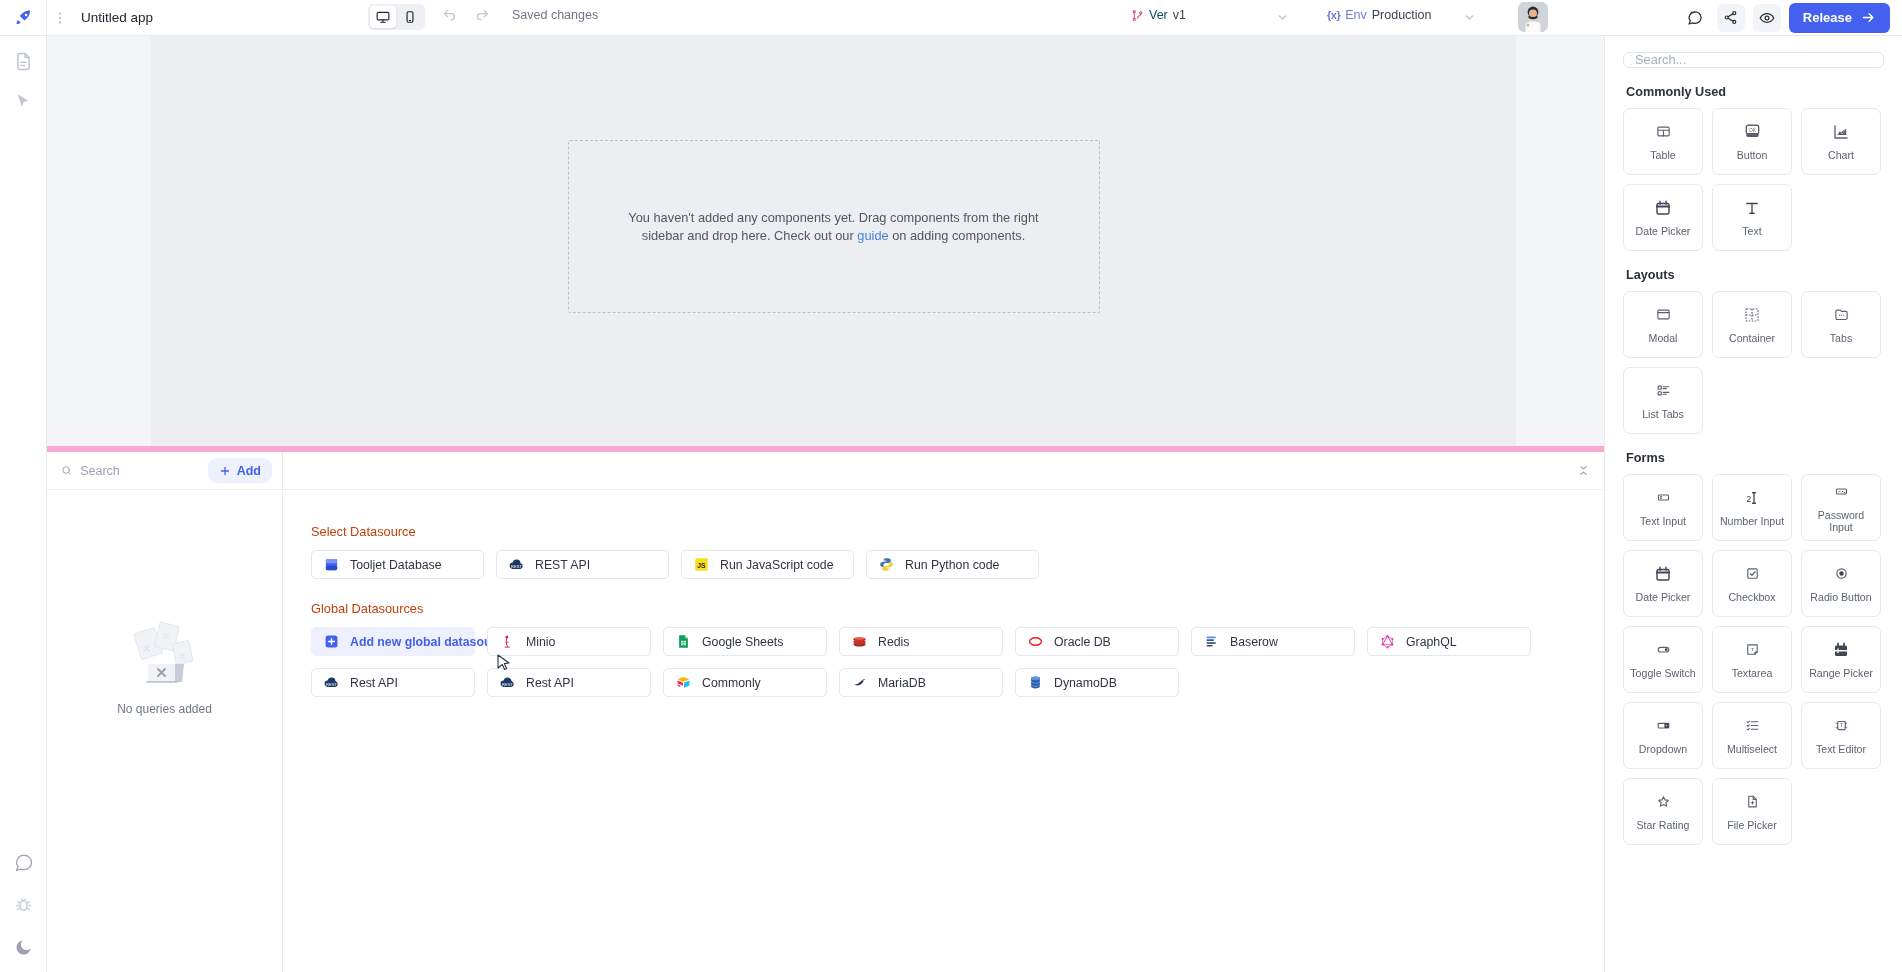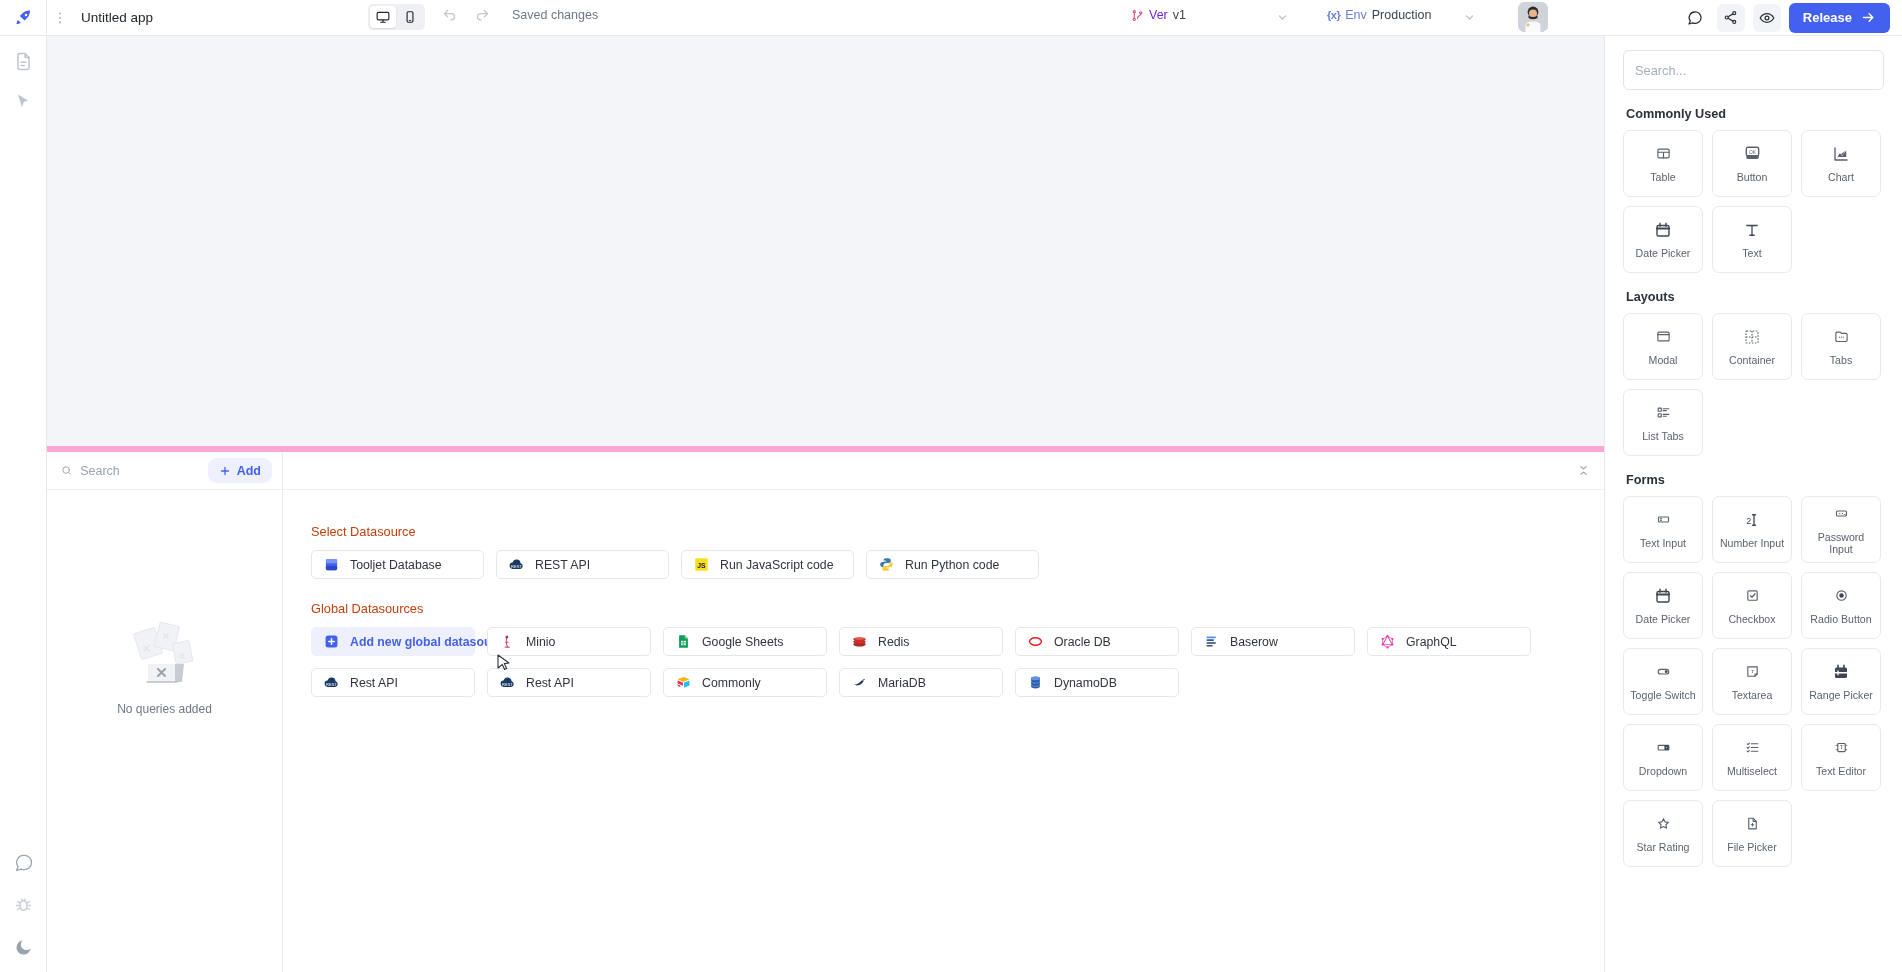--- a/index.html
+++ b/index.html
@@ -23,21 +23,21 @@
   .tb-devices {
     position: absolute; left: 368px; top: 4px;
     display: flex; background: #eef0f4; border-radius: 5px; padding: 2px; gap: 1px;
   }
   .dev-btn { width: 26px; height: 22px; border-radius: 4px; display:flex; align-items:center; justify-content:center; }
   .dev-btn.active { background: #fff; box-shadow: 0 1px 2px rgba(0,0,0,.10); }
   .tb-undo { position: absolute; left: 442px; top: 8px; display:flex; gap: 18px; color:#c2c8d2; }
   .tb-saved { position: absolute; left: 512px; top: 8px; font-size: 12.5px; color: #6f7787; }
 
   .tb-ver { position: absolute; left: 1131px; top: 8px; display: flex; align-items: center; gap: 5px; }
-  .tb-ver-label { font-size: 12.5px; color:#6d28d9; }
+  .tb-ver-label { font-size: 12.5px; color:#0c4a6e; }
   .tb-ver-val { font-size: 12.5px; color: #3d4450; }
   .tb-caret { position:absolute; color:#b6bdc9; }
   .tb-env { position: absolute; left: 1327px; top: 8px; display:flex; align-items:center; gap: 5px; }
   .tb-env-label { font-size: 12.5px; color:#6b7dd8; }
   .tb-env-val { font-size: 12.5px; color: #3d4450; }
   .tb-avatar {
     position: absolute; left: 1518px; top: 2px; width: 30px; height: 30px;
     border-radius: 7px; overflow: hidden; background: #c7cbd4;
   }
   .tb-right { position: absolute; right: 0; top: 0; height: 35px; display:flex; align-items:center; gap: 8px; padding-right: 12px; }
@@ -110,21 +110,21 @@
   .ds-card.highlight .ds-label { color:#4361ee; font-weight: 600; }
   .ds-icon { width: 15px; height: 15px; min-width:15px; display:flex; align-items:center; justify-content:center; }
   .ds-label { font-size: 12.3px; color: #2f3540; white-space: nowrap; }
 
   
   .compbar {
     width: 298px; min-width: 298px; background:#fff; border-left: 1px solid #e6e8ec;
     padding: 14px 18px 0 18px; overflow: hidden;
   }
   .comp-search {
-    width: 100%; height: 40px; border: 1px solid #e1e4ea; border-radius: 6px;
+    width: 100%; height: 16px; border: 1px solid #e1e4ea; border-radius: 6px;
     padding: 0 11px; font-size: 12.8px; color:#3d4450; outline: none; font-family: inherit;
   }
   .comp-search::placeholder { color: #a7aeba; }
   .comp-section-title { font-size: 12.7px; font-weight: 600; color: #2b313b; margin: 17px 0 9px 3px; }
   .comp-grid { display:grid; grid-template-columns: repeat(3, 80px); gap: 9px; }
   .comp-card {
     width: 80px; height: 67px; border: 1px solid #e6e9ee; border-radius: 7px;
     display:flex; flex-direction: column; align-items:center; justify-content:center; gap: 7px; background:#fff;
   }
   .comp-icon { height: 20px; display:flex; align-items:center; justify-content:center; color:#59616e; }
@@ -274,20 +274,27 @@
             <path d="M21 13.2A9 9 0 1 1 10.8 3a7.2 7.2 0 0 0 10.2 10.2z"></path>
           </svg>
         </div>
       </div>
     </div>
 
     <div class="center">
 
       <div class="canvas-wrap">
         <div class="canvas-gutter-l"></div>
+        <div class="canvas">
+          <div class="dropzone">
+            <div class="dropzone-text">
+              <span>You haven't added any components yet. Drag components from the right sidebar and drop here. Check out our </span><a href="#">guide</a><span> on adding components.</span>
+            </div>
+          </div>
+        </div>
         <div class="canvas-gutter-r"></div>
       </div>
 
       <div class="qpanel">
 
         <div class="qlist">
           <div class="qlist-head">
             <div class="qsearch">
               <svg width="13" height="13" viewBox="0 0 24 24" fill="none" stroke="currentColor" stroke-width="2" stroke-linecap="round">
                 <circle cx="11" cy="11" r="7"></circle>

